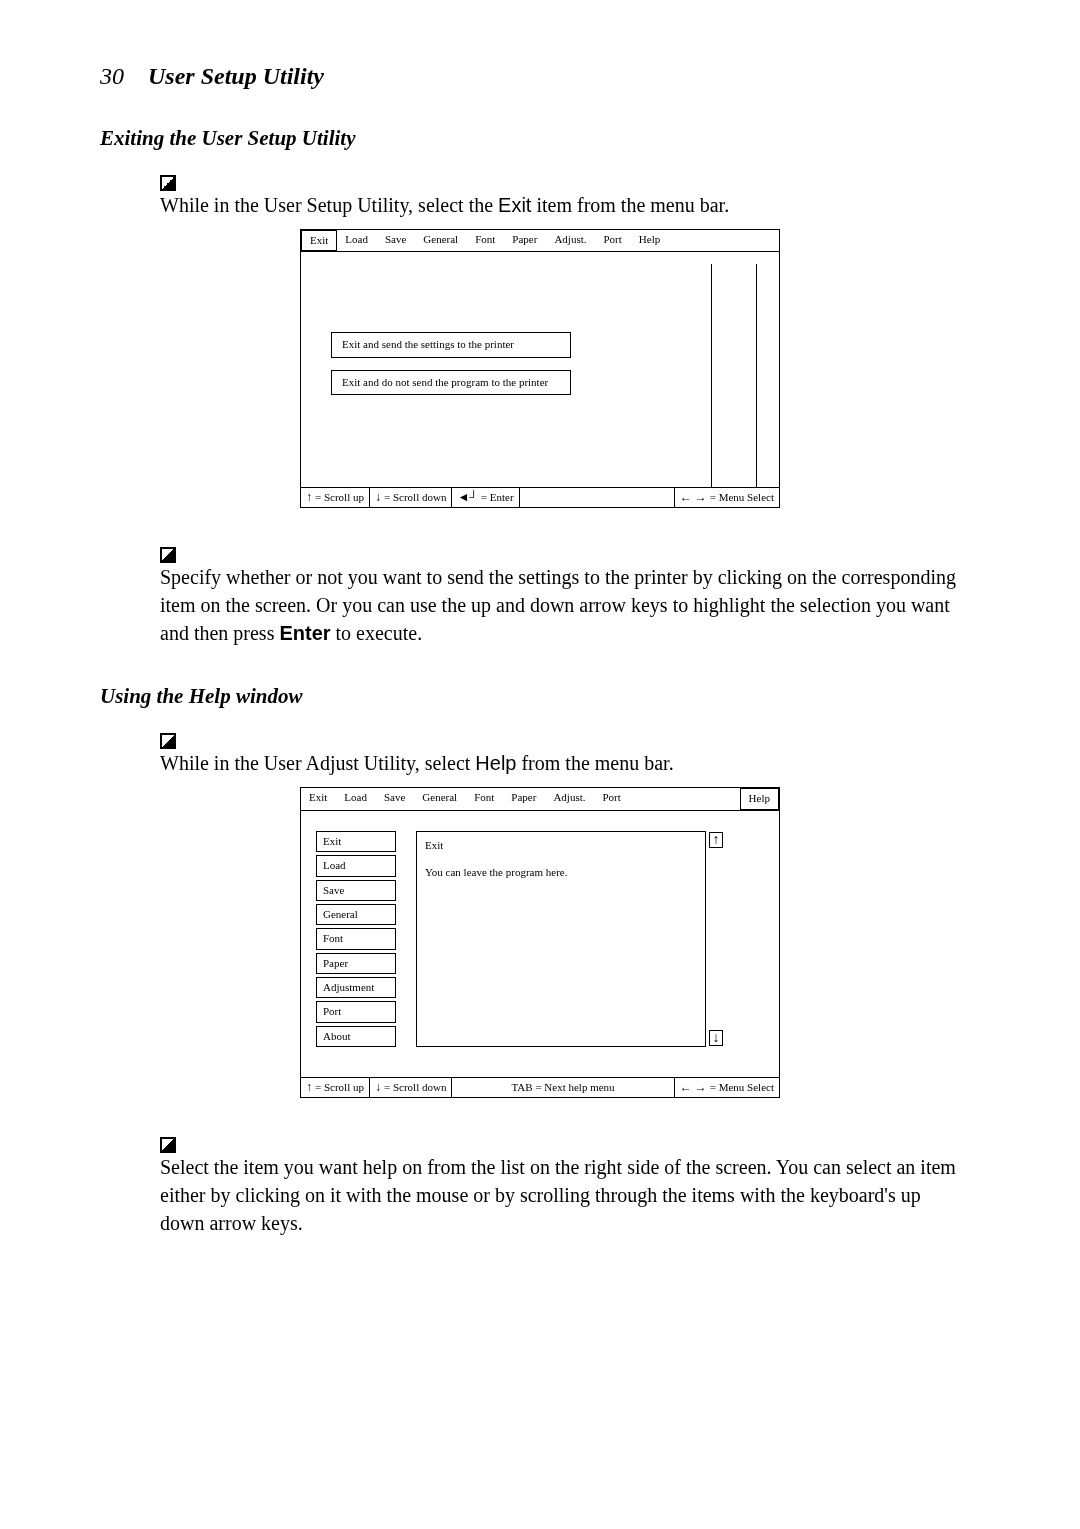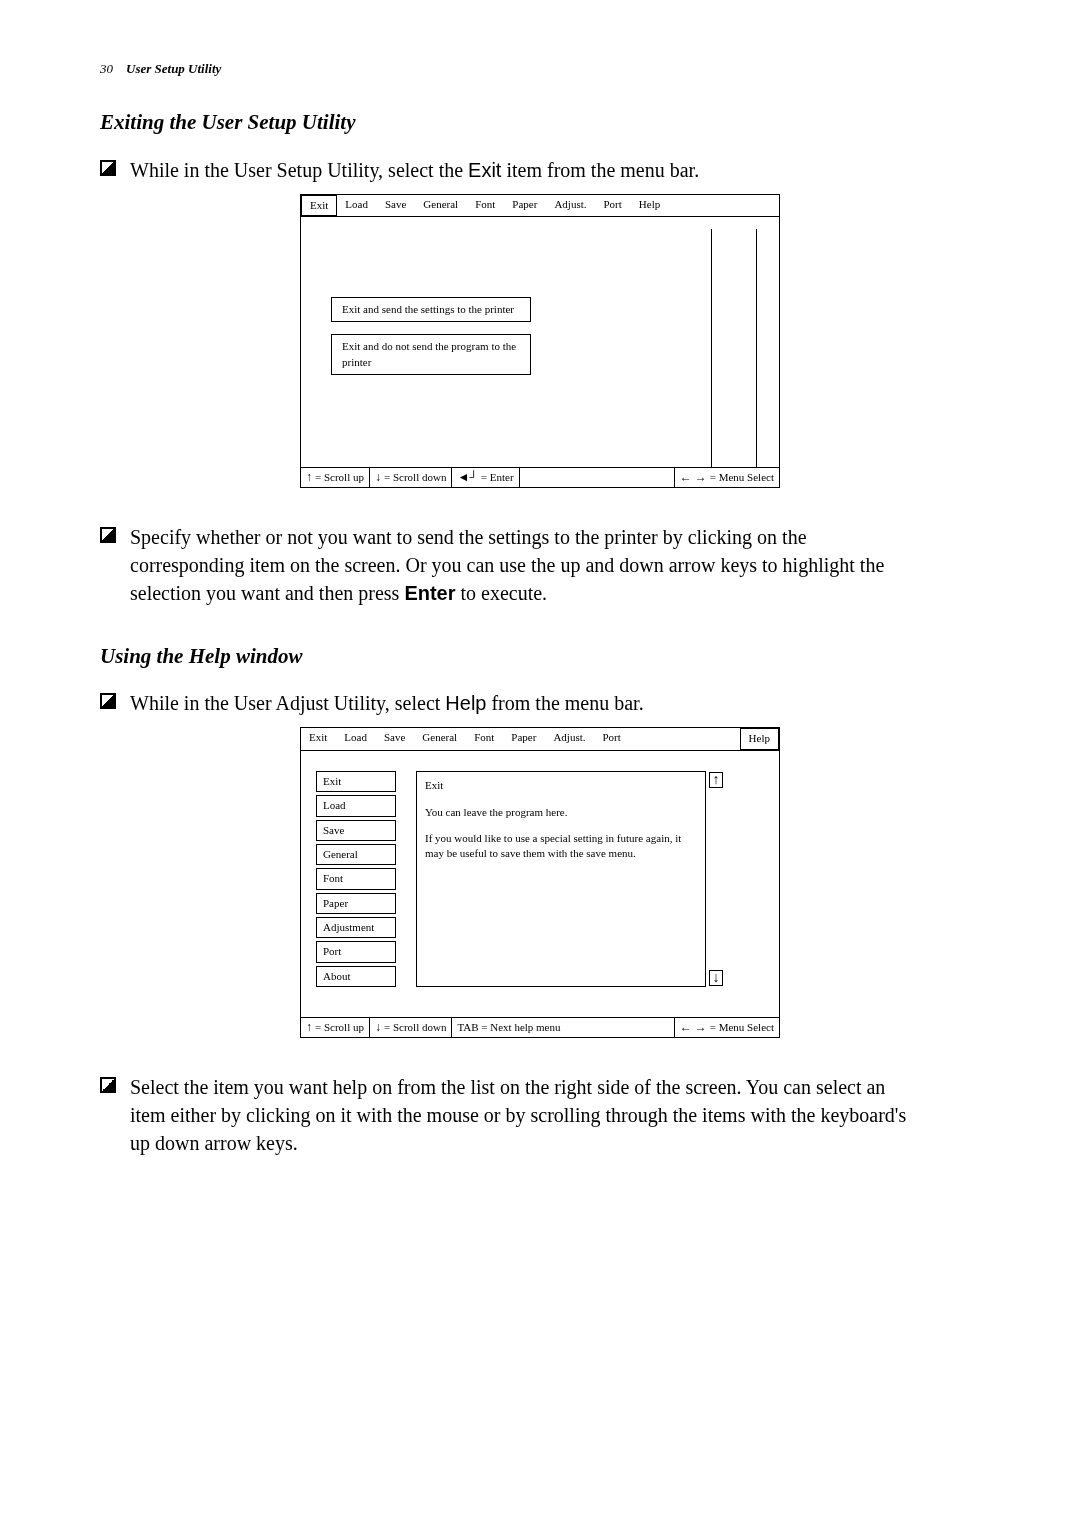--- a/index.html
+++ b/index.html
@@ -6,35 +6,37 @@
     body {
       font-family: "Times New Roman", serif;
       background: #fff;
       width: 1080px;
       padding: 60px 100px;
       font-size: 20px;
       line-height: 1.4;
     }
     .page-number {
       font-style: italic;
-      font-size: 13px;
+      font-size: 24px;
       margin-bottom: 30px;
     }
     .page-number .number { font-weight: normal; }
     .page-number .header { font-weight: bold; }
     .section-heading {
       font-style: italic;
       font-weight: bold;
       font-size: 21px;
       margin: 25px 0 18px 0;
     }
     .bullet-item {
       display: flex;
+      margin-left: 60px;
       margin-bottom: 10px;
       max-width: 810px;
+      flex-direction: column;
     }
     .bullet-marker {
       width: 16px;
       height: 16px;
       border: 2px solid #000;
       margin-right: 14px;
       margin-top: 4px;
       flex-shrink: 0;
       position: relative;
       background: linear-gradient(135deg, #fff 50%, #000 50%);
@@ -72,37 +74,37 @@
     .dialog-body {
       position: relative;
     }
     .exit-options {
       padding: 80px 30px 80px 30px;
     }
     .option-button {
       border: 1px solid #000;
       padding: 4px 10px;
       margin-bottom: 12px;
-      width: 200px;
+      width: 240px;
       font-size: 11px;
     }
     .status-bar {
       display: flex;
       border-top: 1px solid #000;
       font-size: 11px;
     }
     .status-segment {
       border-right: 1px solid #000;
       padding: 1px 5px;
       display: flex;
       align-items: center;
       gap: 3px;
     }
     .status-segment:last-child { border-right: none; }
-    .status-flex { flex: 1; }
+    .status-flex { flex: 1; justify-content: center; }
     .help-body {
       display: flex;
       padding: 20px 15px 30px 15px;
       gap: 20px;
       min-height: 230px;
     }
     .help-list {
       display: flex;
       flex-direction: column;
       gap: 3px;
@@ -246,21 +248,20 @@
         <div class="help-list-item">General</div>
         <div class="help-list-item">Font</div>
         <div class="help-list-item">Paper</div>
         <div class="help-list-item">Adjustment</div>
         <div class="help-list-item">Port</div>
         <div class="help-list-item">About</div>
       </div>
       <div class="help-detail">
         <div class="help-detail-title">Exit</div>
         <div class="help-detail-text">You can leave the program here.</div>
-        <div class="help-detail-text">If you would like to use a special setting in future again, it may be useful to save them with the save menu.</div>
         <div class="scroll-indicators">
           <div class="scroll-box">↑</div>
           <div class="scroll-box">↓</div>
         </div>
       </div>
     </div>
     <div class="status-bar">
       <div class="status-segment">
           <span class="arrow-glyph">↑</span>
           <span>= Scroll up</span>

